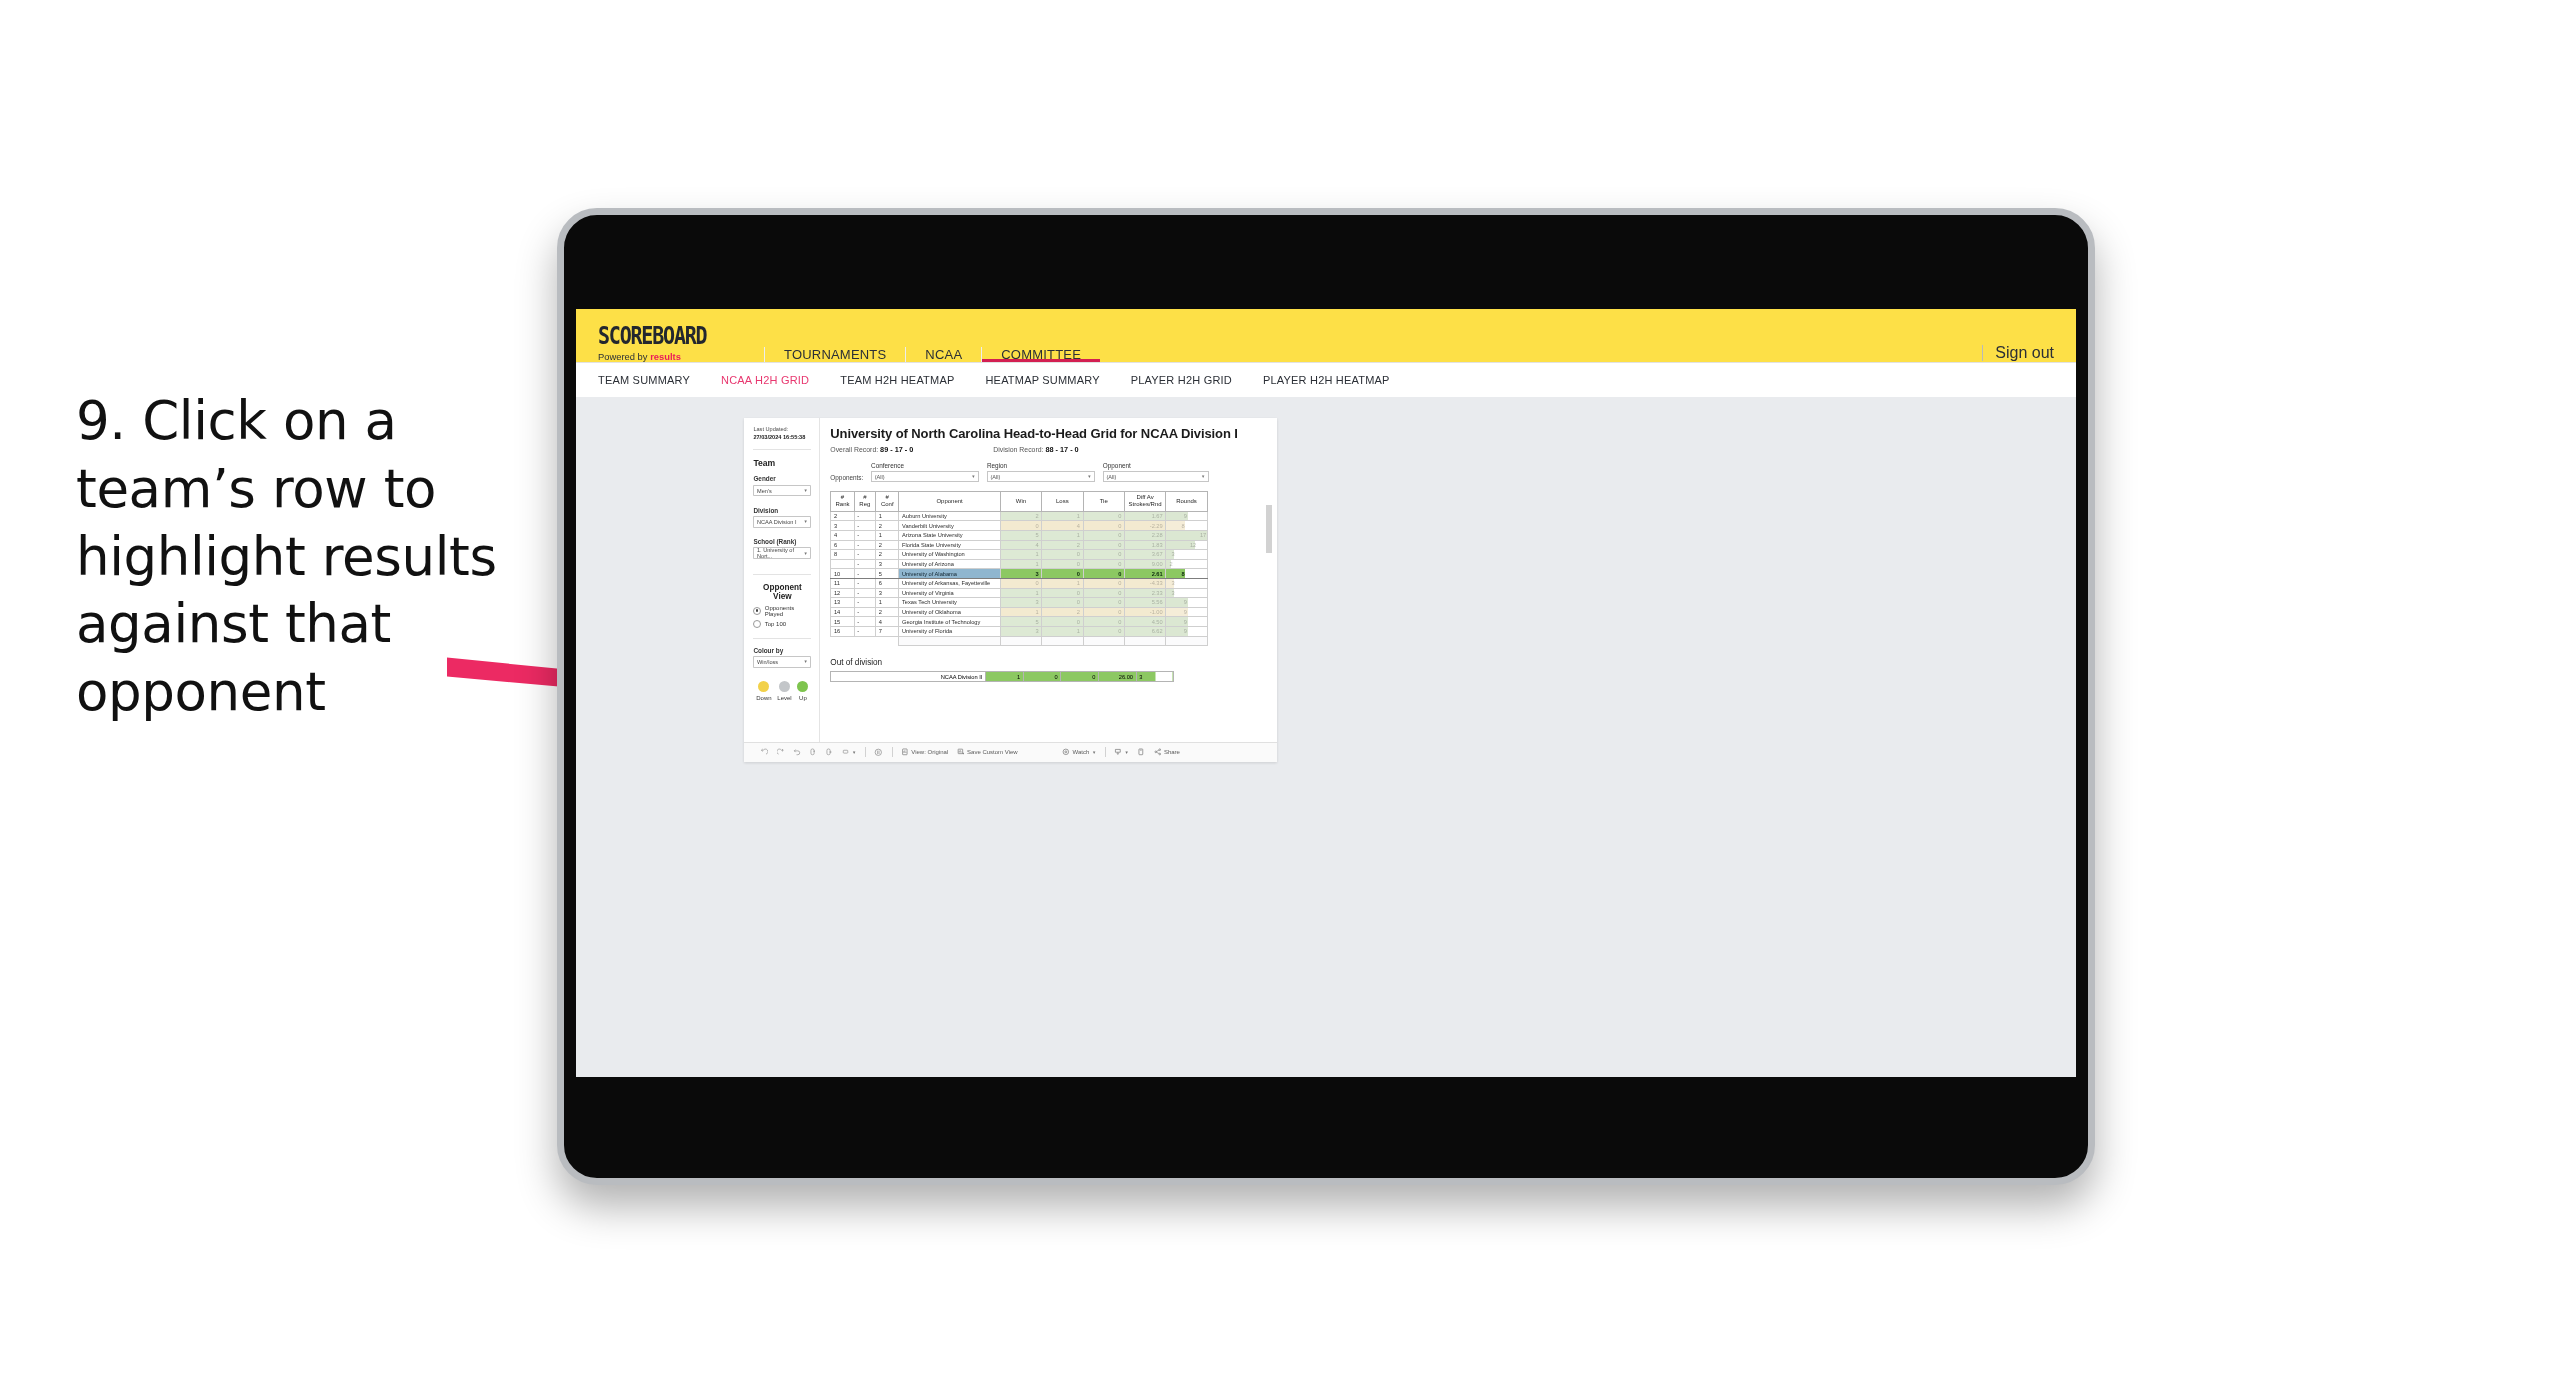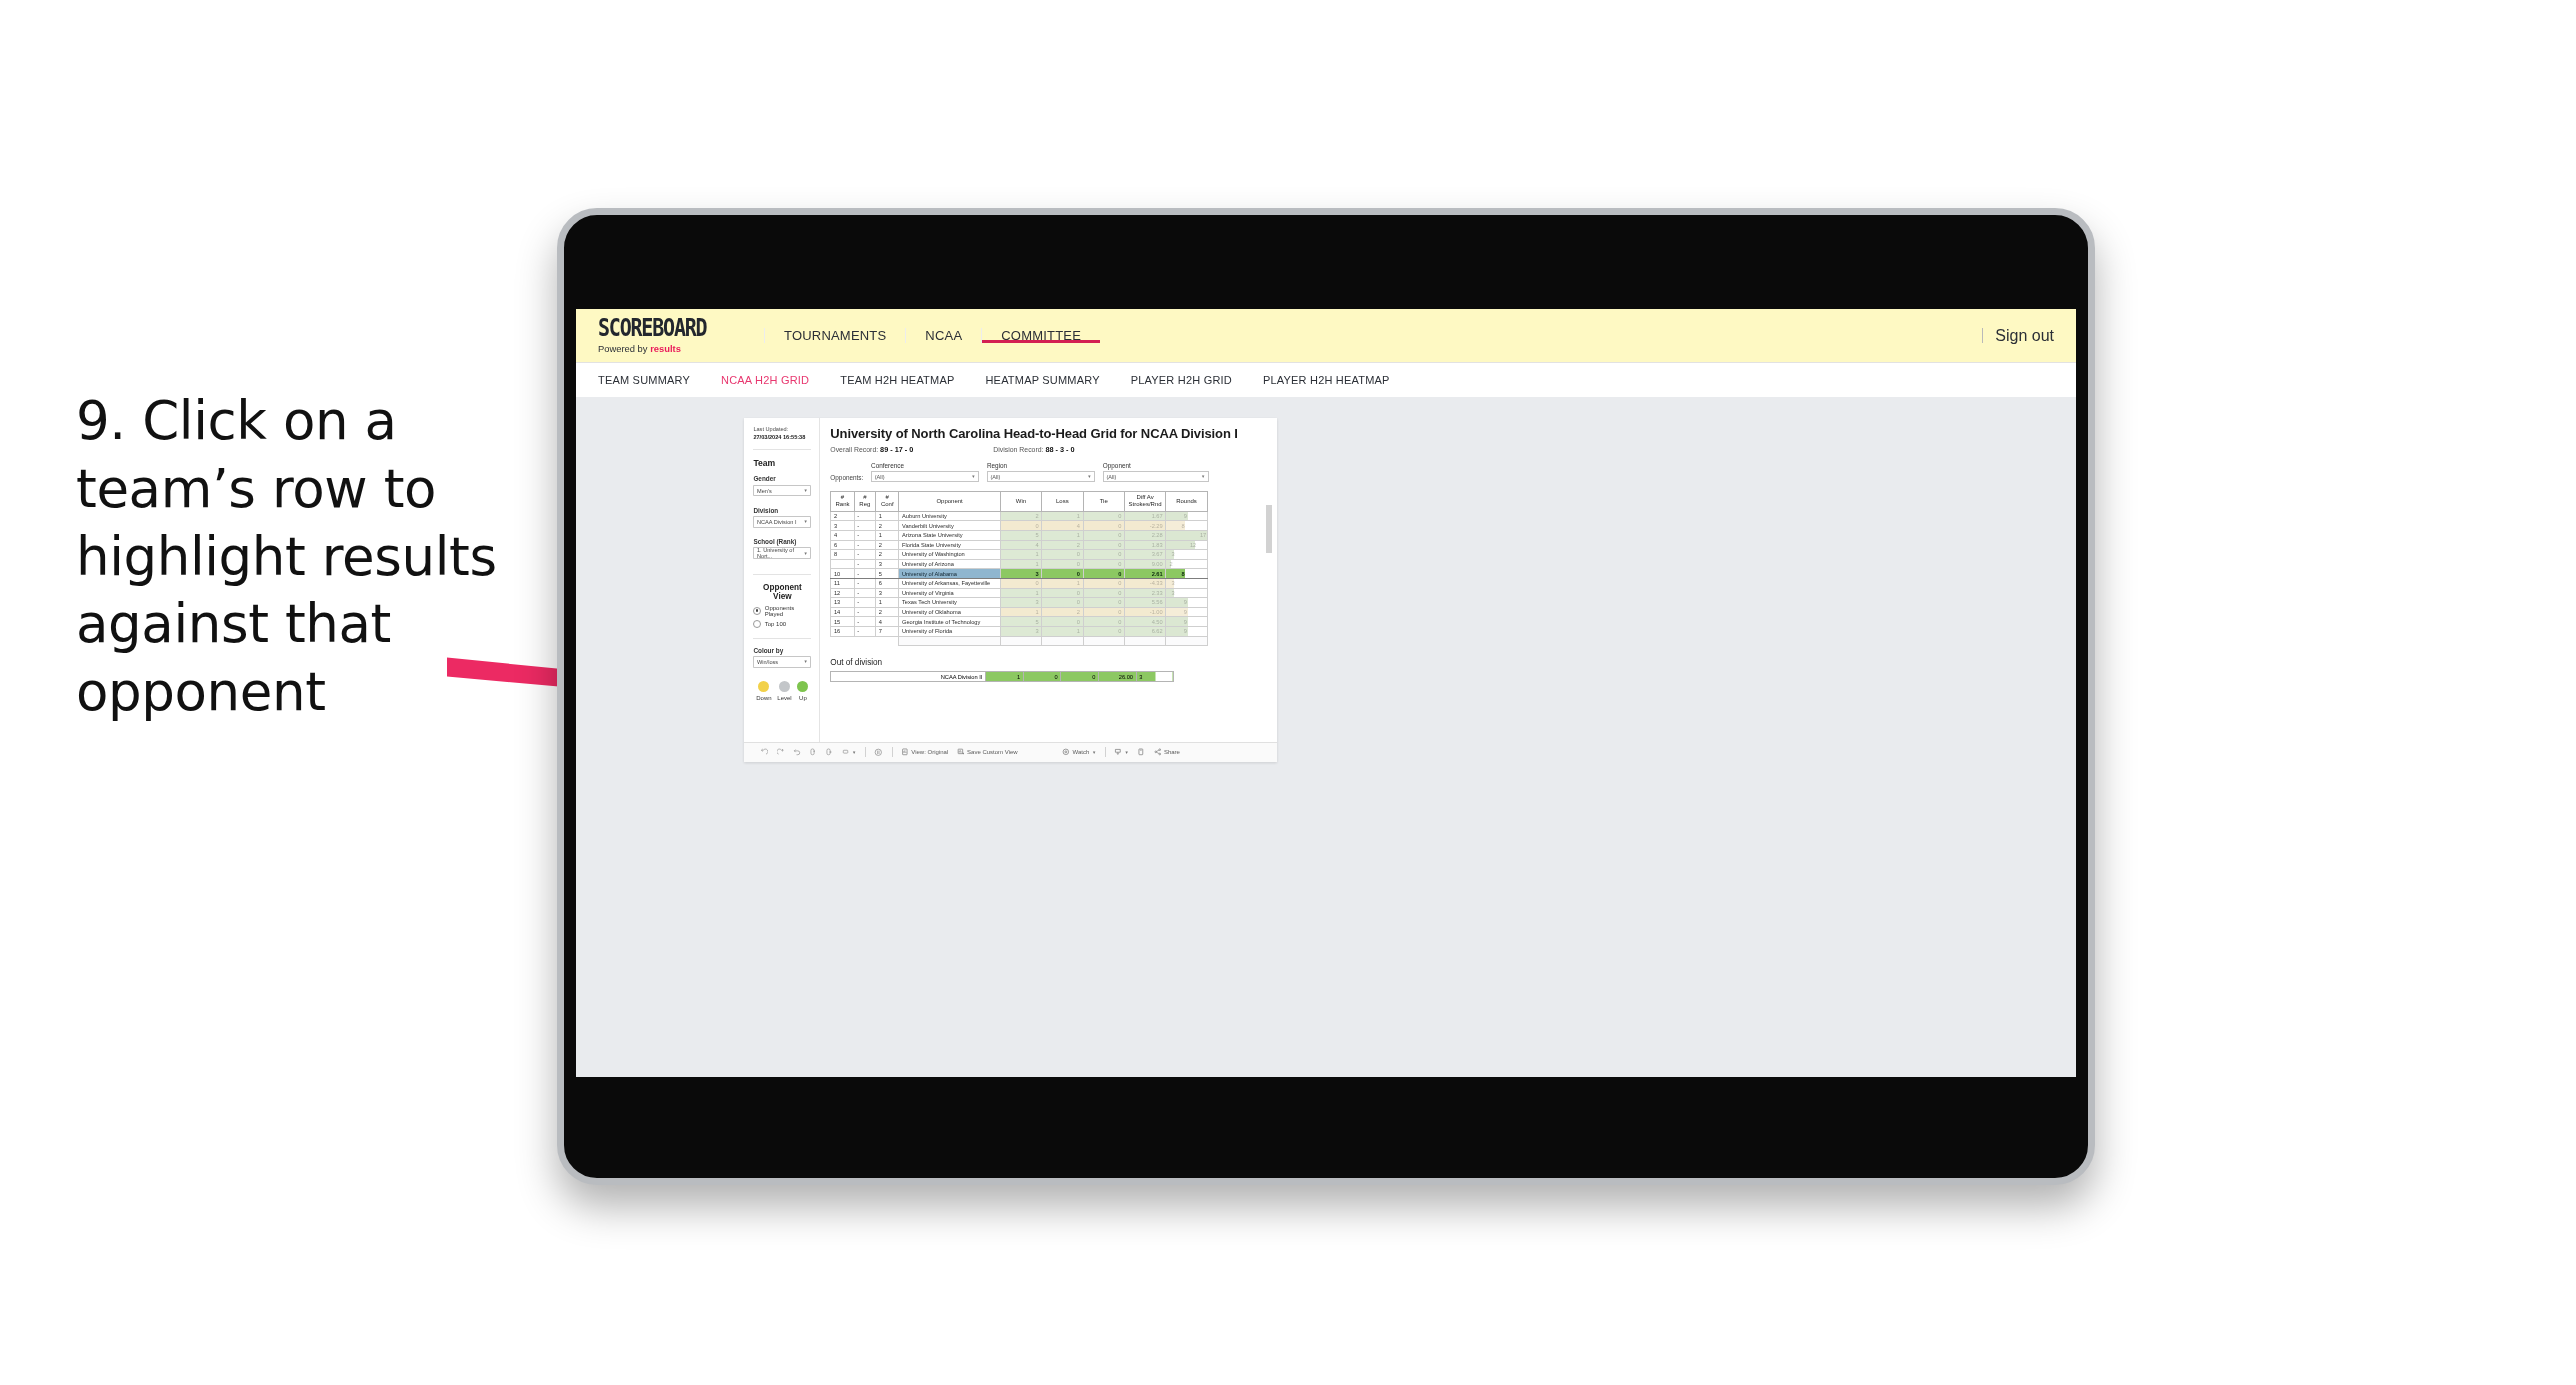--- a/index.html
+++ b/index.html
@@ -28,21 +28,21 @@
     box-sizing:border-box;
     box-shadow:0 22px 40px rgba(0,0,0,0.30);
   }
   #screen{
     position:absolute;left:12px;top:94px;right:12px;bottom:101px;
     background:#e9ebee;overflow:hidden;
   }
 
   
   .topbar{
-    height:53px;background:#fef9c3;display:flex;align-items:center;
+    height:53px;background:#fde047;display:flex;align-items:flex-end;
     border-bottom:0.9px solid #e2e2e2;position:relative;
   }
   .brand{display:flex;flex-direction:column;justify-content:center;padding:0 22px 0 22px;min-width:144px;}
   .brand-name{
     font-family:"DejaVu Sans Mono", monospace;
     font-weight:bold;font-size:20px;letter-spacing:-1.2px;color:#23272e;line-height:1;
     transform:scaleY(1.22);transform-origin:left center;
   }
   .brand-sub{font-size:9.4px;color:#2b2f36;margin-top:6px;}
   .brand-sub b{color:#ea1b5b;font-weight:bold;}
@@ -260,21 +260,21 @@
           </div>
 
           <div class="main">
             <div class="viz-title">University of North Carolina Head-to-Head Grid for NCAA Division I</div>
 
             <div class="recrow">
               <div class="r1">
                 <span>Overall Record: </span><b>89 - 17 - 0</b>
               </div>
               <div>
-                <span>Division Record: </span><b>88 - 3 - 0</b>
+                <span>Division Record: </span><b>88 - 17 - 0</b>
               </div>
             </div>
 
             <div class="filters">
               <div class="lead">Opponents:</div>
               <div class="fgroup">
                 <div class="fl">Conference</div>
                 <div class="fsel w1">
                   <span>(All)</span>
                   <span class="caret">▼</span>

